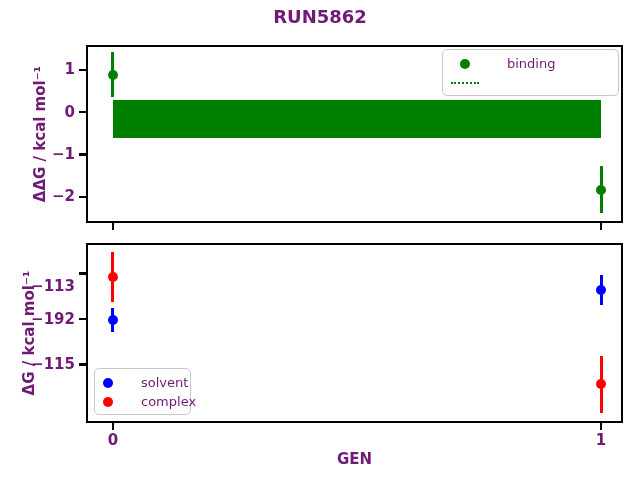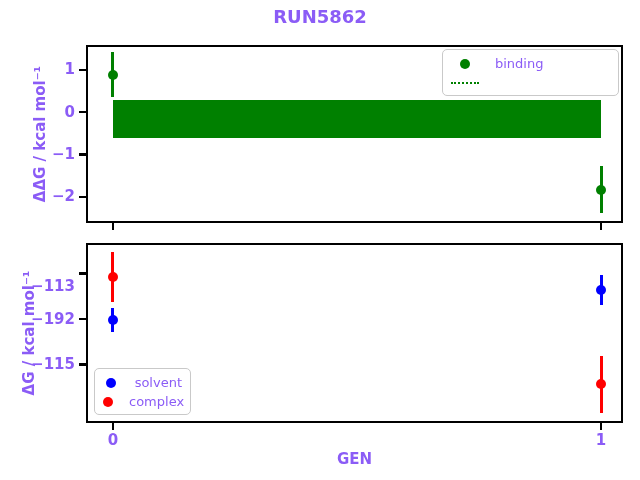--- a/index.html
+++ b/index.html
@@ -1,18 +1,18 @@
 <!DOCTYPE html>
 <html><head>
 <meta charset="utf-8">
 <style>
   html, body { margin:0; padding:0; background:#ffffff; }
   #figure {
     position:relative; width:640px; height:480px; background:#ffffff;
-    font-family:"DejaVu Sans", sans-serif; color:#8b5cf6; overflow:hidden;
+    font-family:"DejaVu Sans", sans-serif; color:#701a75; overflow:hidden;
   }
   .suptitle {
     position:absolute; left:0; top:6px; width:640px; text-align:center;
     font-size:18px; font-weight:bold;
   }
   .axes { position:absolute; border:2px solid #000; box-sizing:border-box; }
   #axes-0 { left:86px; top:45px;  width:537px; height:178px; }
   #axes-1 { left:86px; top:243px; width:537px; height:180px; }
   .ylabel { position:absolute; width:0; height:0; }
   .ylabel > span {
@@ -33,21 +33,21 @@
   .marker { position:absolute; border-radius:50%; }
   .errbar { position:absolute; }
   .band { position:absolute; }
   .dotted-line { position:absolute; }
   .legend {
     position:absolute; background:#ffffff; border:1.5px solid #c9c9c9;
     border-radius:5px; box-sizing:border-box; padding:4px 0; z-index:5;
   }
   #legend-0 { left:442px; top:49px;  width:177px; height:47px; }
   #legend-1 { left:94px;  top:368px; width:97px; height:47px; }
-  .legend-row { display:flex; align-items:center; height:19px; padding:0 8px; gap:16px; }
+  .legend-row { display:flex; align-items:center; height:19px; padding:0 8px; gap:28px; }
   .legend-marker { width:28px; display:flex; justify-content:center; align-items:center; }
   .legend-dot { width:10px; height:10px; border-radius:50%; display:inline-block; }
   .legend-label { font-size:13px; white-space:nowrap; }
 </style>
 </head>
 <body>
 
 <div id="figure">
   <div class="suptitle">RUN5862</div>
 

